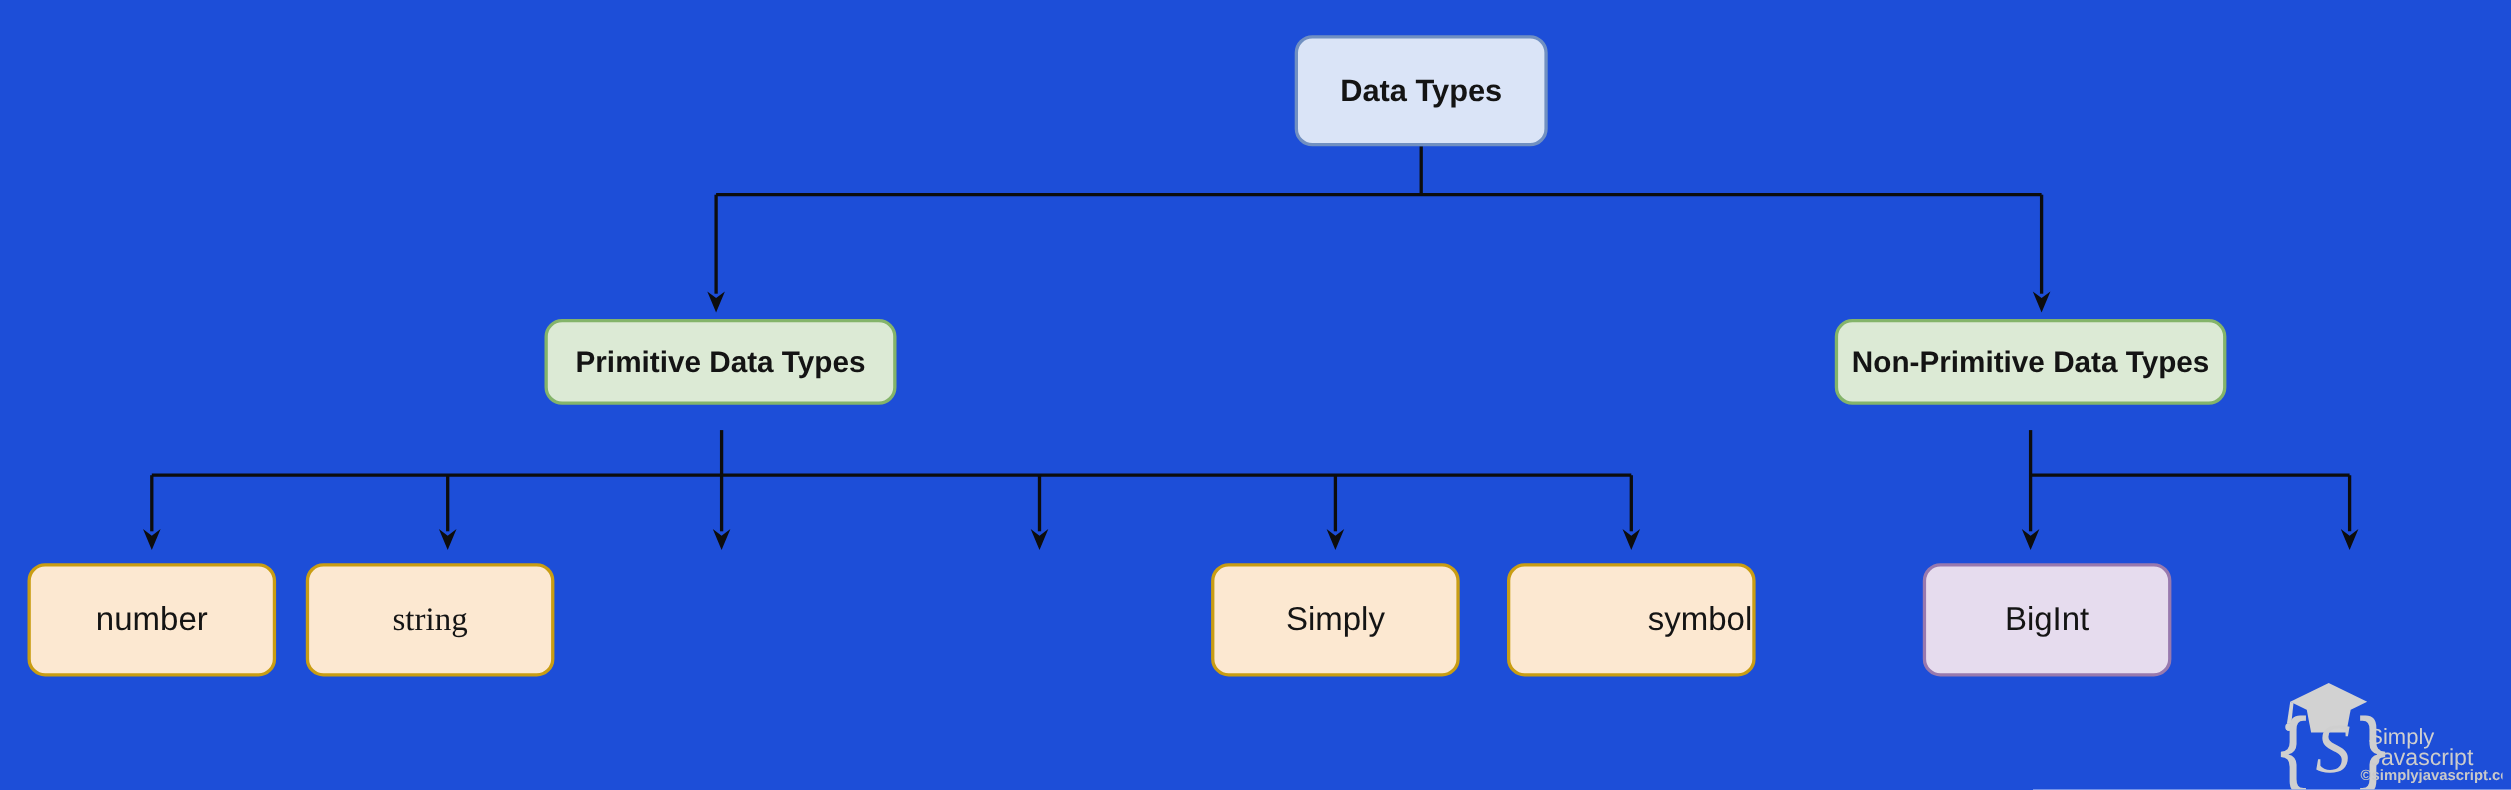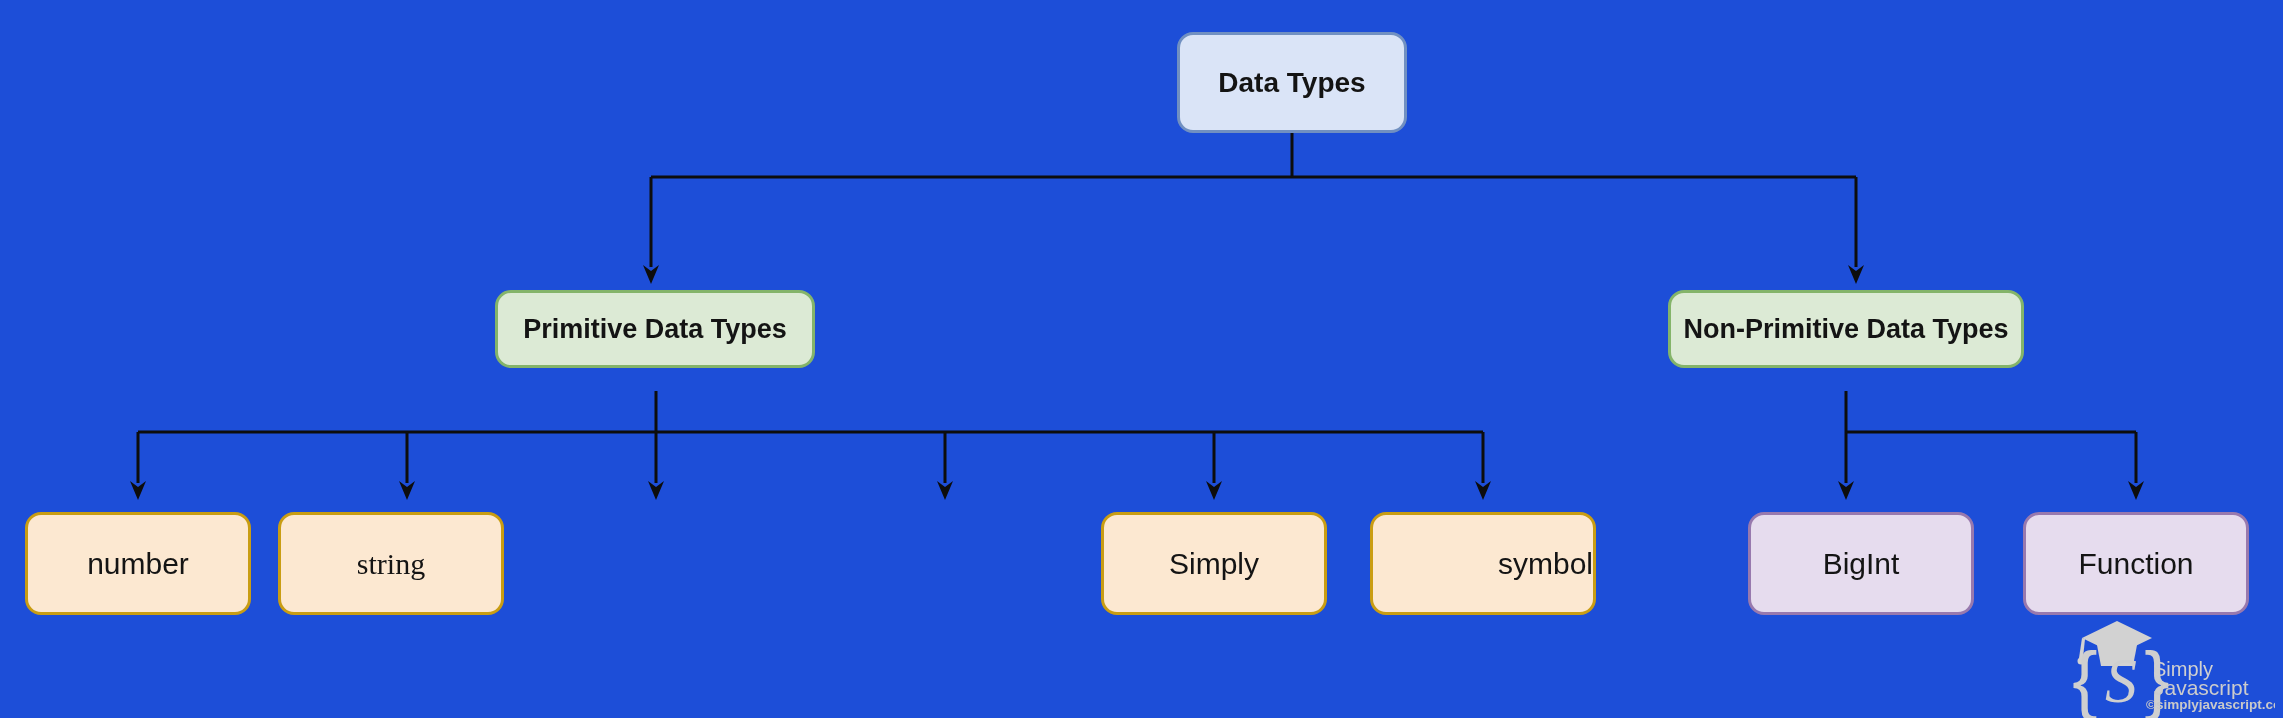--- a/index.html
+++ b/index.html
@@ -123,23 +123,20 @@
   <div class="node node-leaf leaf-orange leaf-bigint">
     <span>Simply</span>
   </div>
   <div class="node node-leaf leaf-orange leaf-symbol">
     <span>symbol</span>
   </div>
 
   <div class="node node-leaf leaf-purple leaf-object">
     <span>BigInt</span>
   </div>
-  <div class="node node-leaf leaf-purple leaf-function">
-    <span>Function</span>
-  </div>
 
   <svg class="watermark" viewBox="0 0 240 106" xmlns="http://www.w3.org/2000/svg">
 
     <g fill="#d2d2d2">
       <polygon points="47,26 82,9 117,26 82,43"></polygon>
       <polygon points="62,33 102,33 98,54 66,54"></polygon>
       <path d="M47 26 L44 46 L48 46 L50 27 Z"></path>
       <circle cx="46" cy="49" r="3.5"></circle>
     </g>
 

